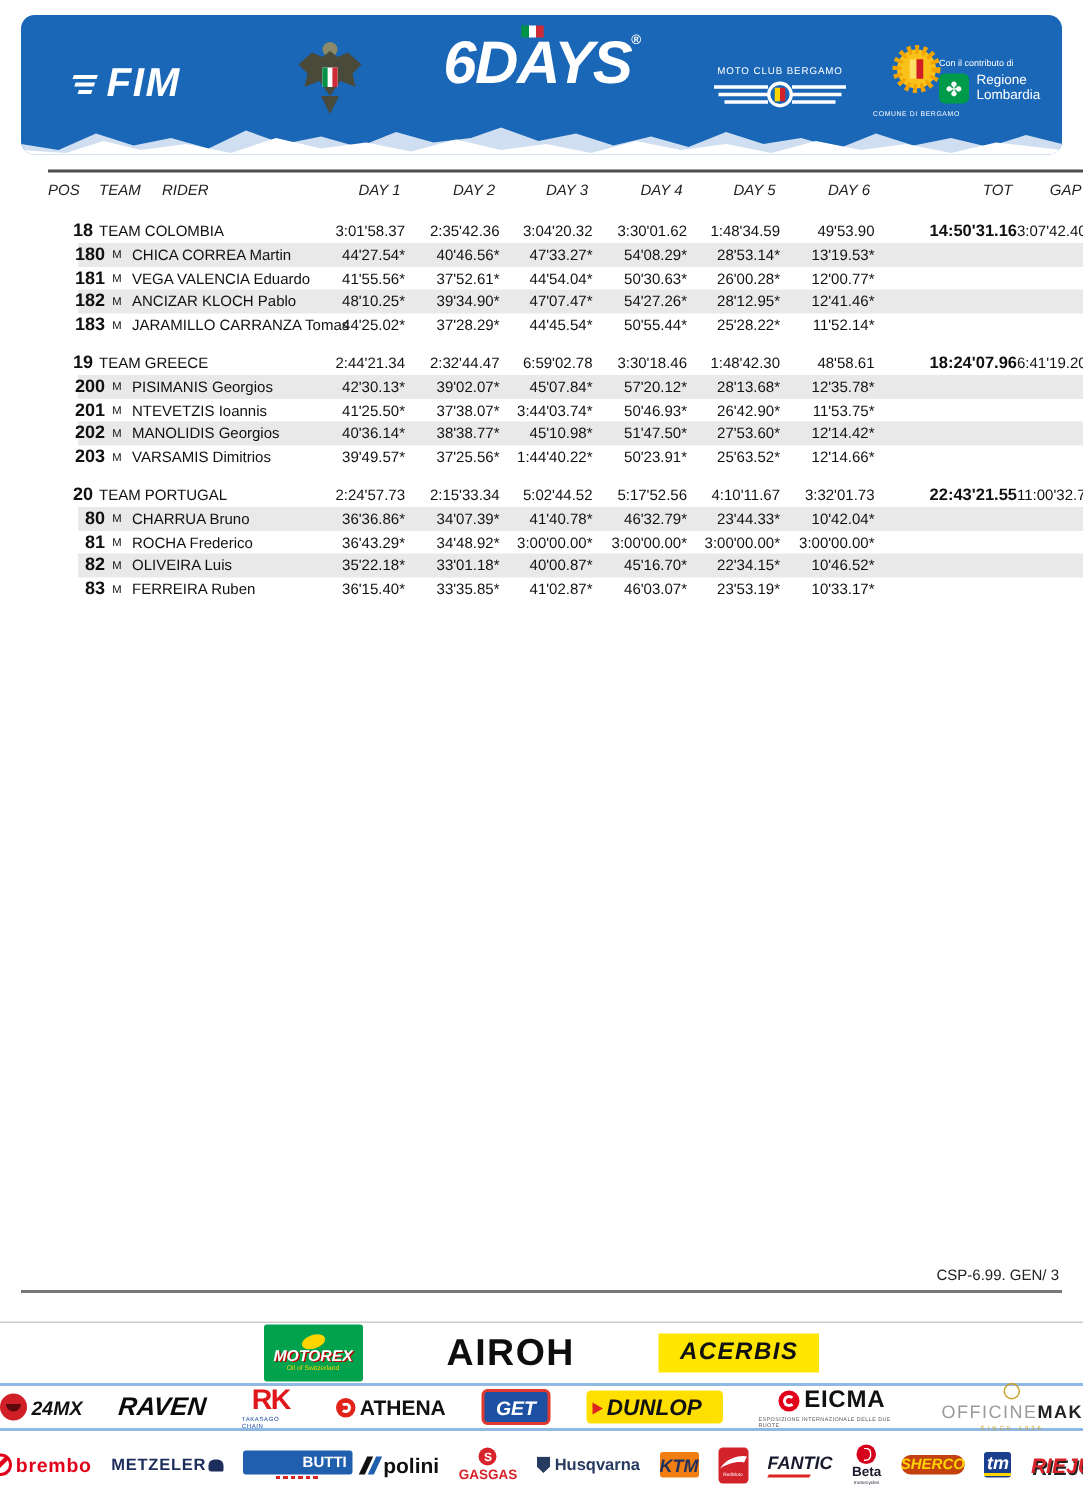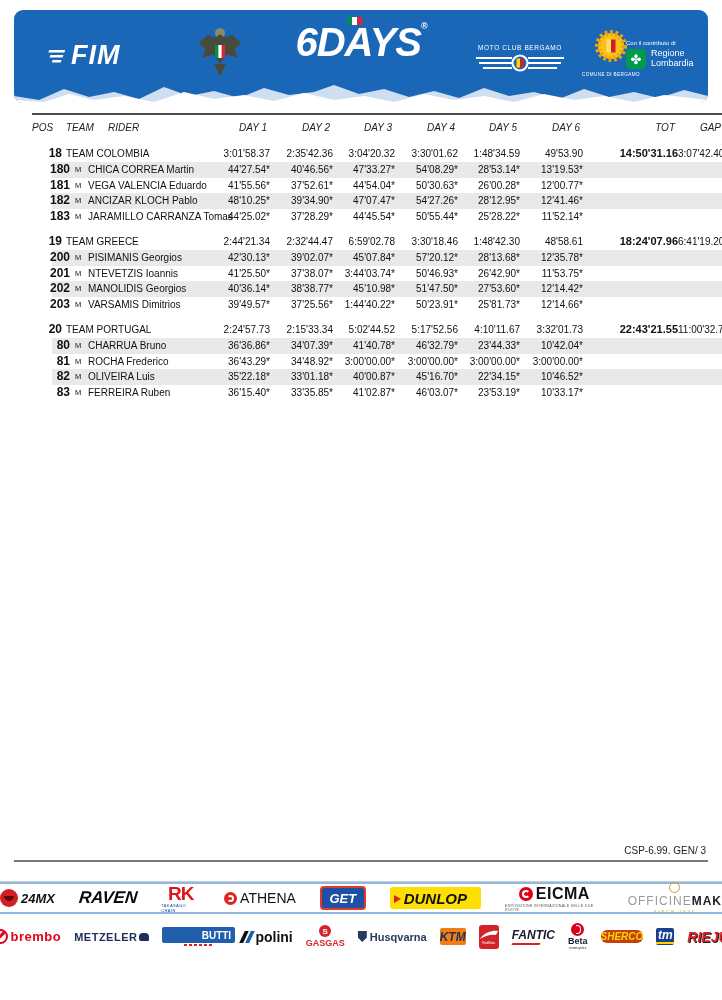--- a/index.html
+++ b/index.html
@@ -76,21 +76,21 @@
   .acerbis{background:#ffe600;padding:4px 14px;font-weight:900;font-style:italic;font-size:16px;letter-spacing:1px;color:#111;}
 
   .mx24-ic{width:18px;height:18px;border-radius:50%;background:#d01f26;position:relative;margin-right:3px;}
   .mx24-ic::after{content:"";position:absolute;left:4px;top:7px;width:10px;height:5px;background:#5e0a0d;border-radius:0 0 5px 5px;}
   .mx24-name{font-weight:900;font-style:italic;font-size:13px;color:#111;}
   .raven{font-weight:900;font-style:italic;font-size:17px;color:#0a0a0a;transform:skewX(-6deg);}
   .rk-name{font-weight:900;font-size:19px;color:#e0161c;letter-spacing:-1px;line-height:1;}
   .rk-sub{font-size:4px;color:#1346a0;letter-spacing:.4px;}
   .athena-ic{width:13px;height:13px;border-radius:50%;background:#e2231a;position:relative;margin-right:3px;}
   .athena-ic::after{content:"";position:absolute;inset:3px;border:2px solid #fff;border-left-color:transparent;border-radius:50%;}
-  .athena-name{font-weight:400;font-size:14px;color:#111;}
+  .athena-name{font-weight:700;font-size:14px;color:#111;}
   .get{width:44px;height:20px;background:#1d50a2;border:2px solid #e03a2f;border-radius:4px;
        color:#fff;font-weight:900;font-style:italic;font-size:13px;justify-content:center;}
   .dunlop{width:96px;height:22px;background:#ffdf00;border-radius:3px;justify-content:center;
           font-weight:900;font-style:italic;font-size:15px;color:#111;position:relative;}
   .dunlop::before{content:"";position:absolute;left:4px;top:8px;border-left:7px solid #d22;
           border-top:4px solid transparent;border-bottom:4px solid transparent;}
   .eicma-top{display:flex;align-items:center;gap:3px;}
   .eicma-ic{width:14px;height:14px;border-radius:50%;background:#e2001a;position:relative;}
   .eicma-ic::after{content:"";position:absolute;inset:3px;border:2px solid #fff;border-right-color:transparent;border-radius:50%;}
   .eicma-name{font-weight:900;font-size:16px;color:#111;letter-spacing:.5px;}
@@ -319,21 +319,21 @@
         <span class="c v">12'14.42*</span>
       </div>
       <div class="row rrow">
         <span class="c pos">203</span>
         <span class="c m">M</span>
         <span class="c name">VARSAMIS Dimitrios</span>
         <span class="c v">39'49.57*</span>
         <span class="c v">37'25.56*</span>
         <span class="c v">1:44'40.22*</span>
         <span class="c v">50'23.91*</span>
-        <span class="c v">25'81.73*</span>
+        <span class="c v">25'63.52*</span>
         <span class="c v">12'14.66*</span>
       </div>
     </section>
 
     <section class="team-block">
       <div class="row trow">
         <span class="c pos">20</span>
         <span class="c name">TEAM PORTUGAL</span>
         <span class="c v">2:24'57.73</span>
         <span class="c v">2:15'33.34</span>
@@ -389,20 +389,29 @@
         <span class="c v">10'33.17*</span>
       </div>
     </section>
   </div>
 
   <div class="csp">CSP-6.99. GEN/ 3</div>
   <div class="csp-line"></div>
 
   <div class="sponsors">
     <div class="sp-topline"></div>
+    <div class="sp-row sp-row1">
+      <div class="sp motorex">
+        <span class="mx-swoosh"></span>
+        <span class="mx-name">MOTOREX</span>
+        <span class="mx-sub">Oil of Switzerland</span>
+      </div>
+      <div class="sp airoh">AIROH</div>
+      <div class="sp acerbis">ACERBIS</div>
+    </div>
     <div class="blue-sep"></div>
     <div class="sp-row sp-row2">
       <div class="sp">
         <span class="mx24-ic"></span>
         <span class="mx24-name">24MX</span>
       </div>
       <div class="sp raven">RAVEN</div>
       <div class="sp col">
         <span class="rk-name">RK</span>
         <span class="rk-sub">TAKASAGO CHAIN</span>

